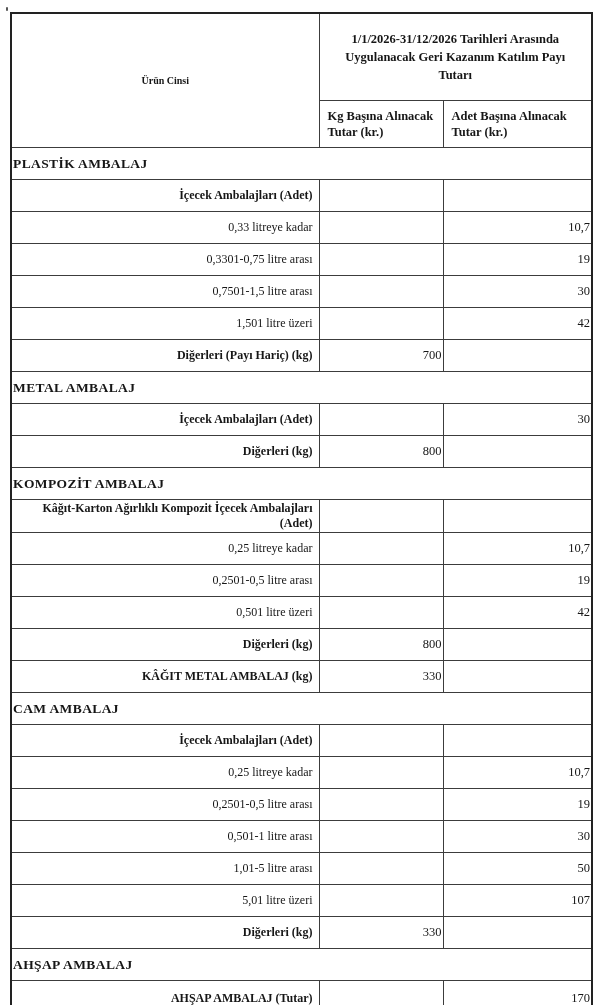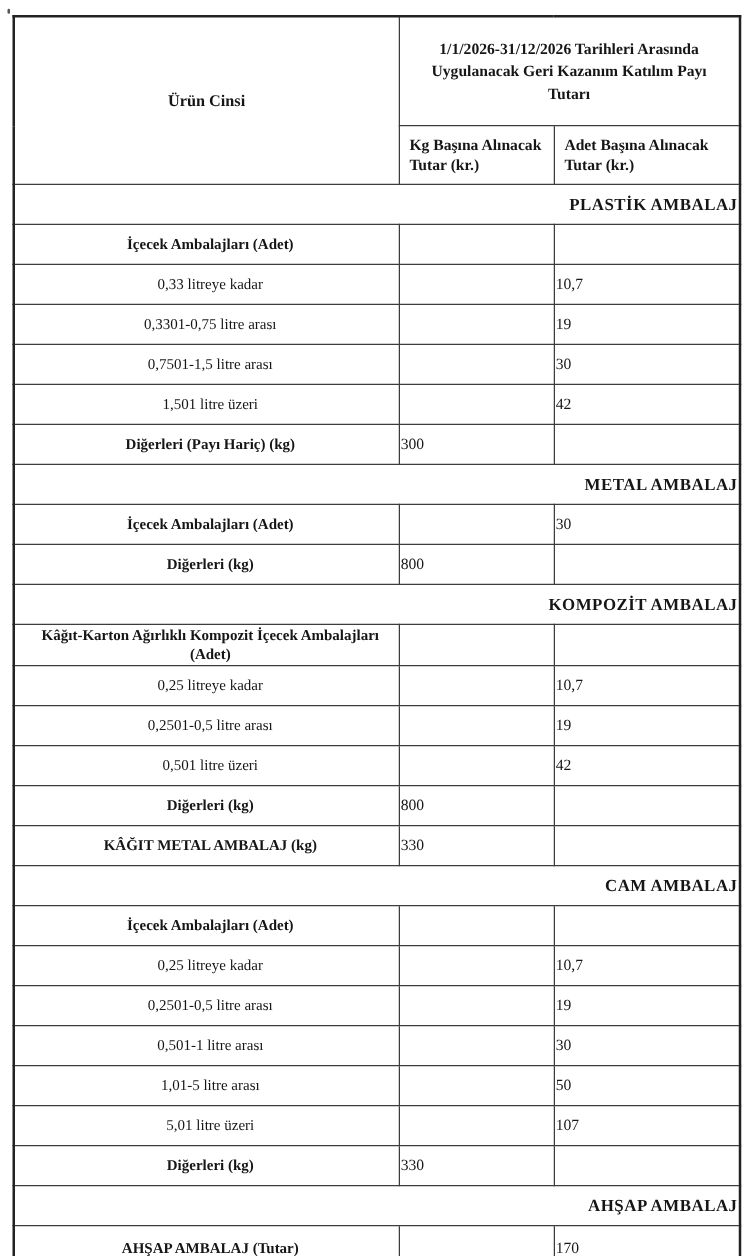--- a/index.html
+++ b/index.html
@@ -39,21 +39,21 @@
   }
   table.gekap td {
     border: 1px solid #3c3c3c;
     vertical-align: middle;
     overflow: hidden;
   }
   
   .c-urun {
     text-align: center;
     font-weight: bold;
-    font-size: 13px;
+    font-size: 10px;
   }
   .c-period {
     height: 41px;
     text-align: center;
     font-weight: bold;
     font-size: 12.5px;
     line-height: 1.45;
     padding: 16px 14px;
     border-bottom: 1px solid #3c3c3c;
   }
@@ -61,39 +61,39 @@
     height: 42px;
     font-weight: bold;
     font-size: 12.5px;
     line-height: 1.35;
     padding: 2px 8px;
     border-bottom: 2px solid #2a2a2a;
   }
   
   .section-row td {
     height: 29px;
-    text-align: right;
+    text-align: left;
     font-weight: bold;
     font-size: 13.5px;
     letter-spacing: 0.4px;
     border-top: 2px solid #2f2f2f;
     border-bottom: 2px solid #2f2f2f;
   }
   
   .data-row td {
     height: 29px;
     font-size: 12px;
   }
   .data-row td.cell-label {
     padding-left: 12px;
     padding-right: 6px;
-    text-align: center;
+    text-align: right;
   }
   .data-row td.cell-val {
-    text-align: left;
+    text-align: right;
     font-size: 12.5px;
   }
   .data-row.bold td.cell-label {
     font-weight: bold;
   }
   .data-row.last td {
     height: 33px;
   }
 </style>
 </head>
@@ -140,21 +140,21 @@
           <td class="cell-val"></td>
           <td class="cell-val">30</td>
         </tr>
         <tr class="data-row">
           <td class="cell-label">1,501 litre üzeri</td>
           <td class="cell-val"></td>
           <td class="cell-val">42</td>
         </tr>
         <tr class="data-row bold">
           <td class="cell-label">Diğerleri (Payı Hariç) (kg)</td>
-          <td class="cell-val">300</td>
+          <td class="cell-val">700</td>
           <td class="cell-val"></td>
         </tr>
         <tr class="section-row">
           <td colspan="3">METAL AMBALAJ</td>
         </tr>
         <tr class="data-row bold">
           <td class="cell-label">İçecek Ambalajları (Adet)</td>
           <td class="cell-val"></td>
           <td class="cell-val">30</td>
         </tr>

